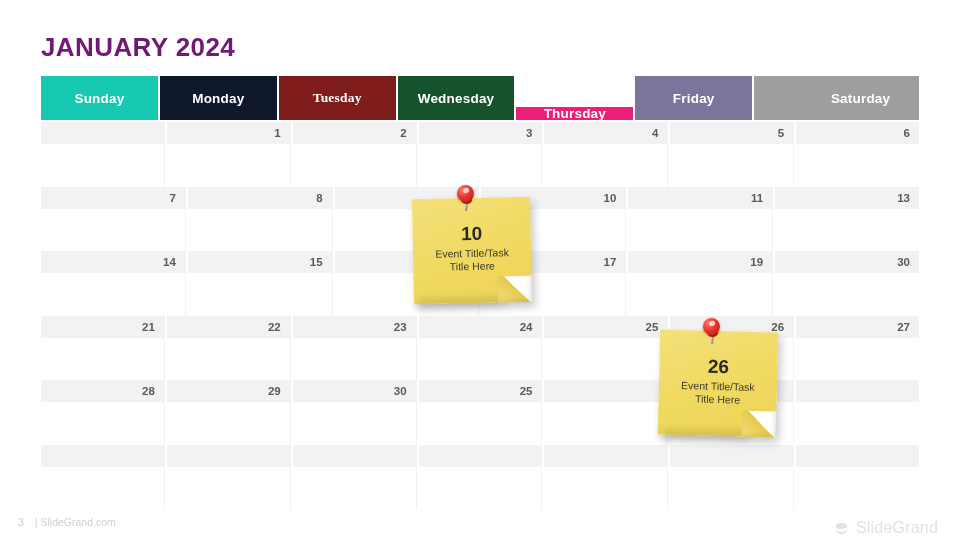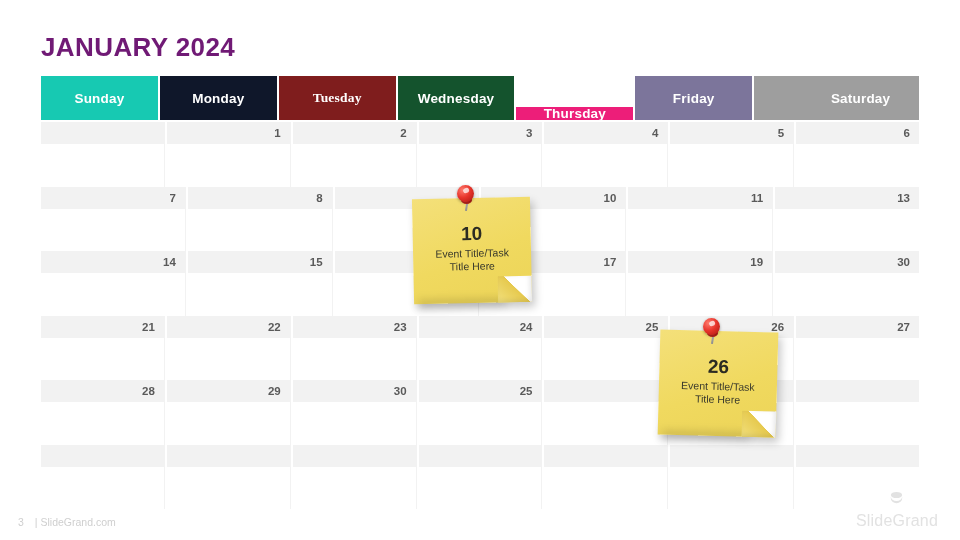--- a/index.html
+++ b/index.html
@@ -165,25 +165,24 @@
     position:absolute;
     left:18px; bottom:12px;
     display:flex;
     align-items:center;
     gap:11px;
     font-size:10.5px;
     color:#cfcfcf;
   }
   #footer-logo {
     position:absolute;
-    right:22px; bottom:10px;
+    right:22px; bottom:3px;
     display:flex;
     align-items:center;
     gap:6px;
-    flex-direction:column;
   }
   #footer-logo .logo-text {
     font-size:16px;
     color:#e2e2e2;
     letter-spacing:0.2px;
   }
 </style>
 </head>
 <body>
 

